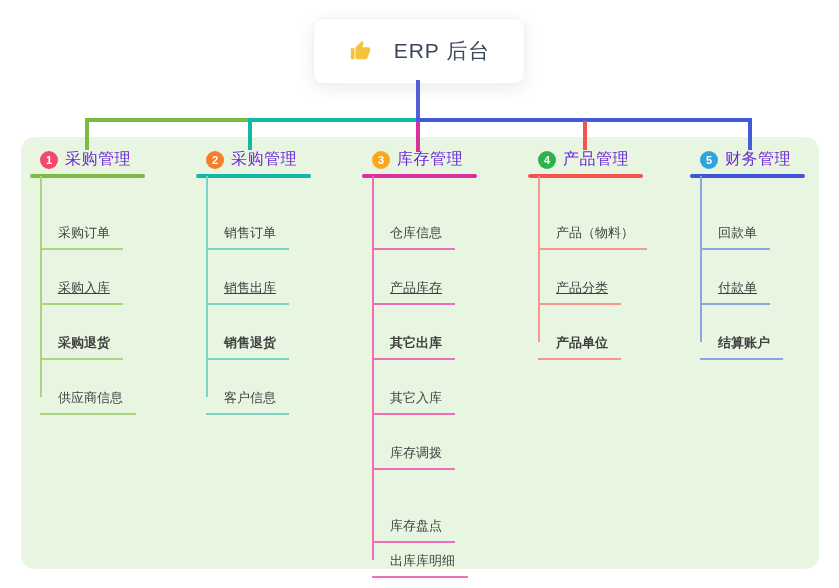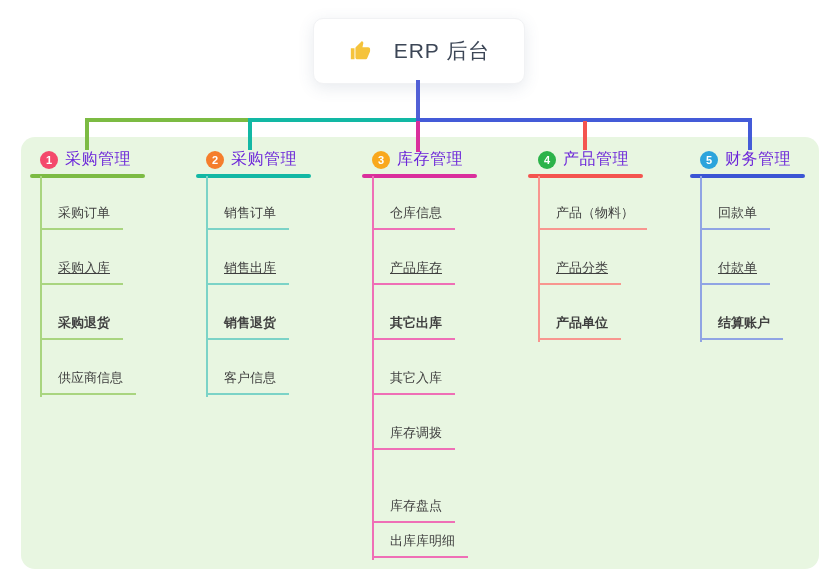--- a/index.html
+++ b/index.html
@@ -37,21 +37,21 @@
   .hdr{position:absolute;left:10px;top:149px;display:flex;align-items:center;gap:7px;cursor:pointer;}
   .badge{width:18px;height:18px;border-radius:50%;background:var(--badge,#999);color:#fff;
     font-size:11px;font-weight:700;display:flex;align-items:center;justify-content:center;flex:0 0 18px;}
   .hlabel{font-size:16px;font-weight:500;color:#6d28d9;white-space:nowrap;letter-spacing:.5px;}
   .hline{position:absolute;left:0;top:174px;width:115px;height:4px;border-radius:2px;background:var(--line,#999);}
   .vline{position:absolute;left:10px;top:176px;width:2px;background:var(--ilight,#ccc);}
   .c1 .vline,.c2 .vline{height:221px;}
   .c3 .vline{height:384px;}
   .c4 .vline,.c5 .vline{height:166px;}
   .item{position:absolute;left:10px;width:max-content;white-space:nowrap;font-size:13px;color:#3f3f3f;
-    line-height:19px;padding:0 13px 6px 18px;border-bottom:2px solid var(--ilight,#ccc);cursor:pointer;}
+    line-height:19px;padding:0 13px 6px 18px;border-bottom:2px solid var(--ilight,#ccc);cursor:pointer;margin-top:20px;}
   .r0{top:203px;} .r1{top:258px;text-decoration:underline;} .r2{top:313px;font-weight:bold;} .r3{top:368px;}
   .r4{top:423px;font-family:Liberation Serif, serif;} .r5{top:496px;} .r6{top:531px;}
 </style>
 </head>
 <body>
 
 <div class="canvas">
 
   <div class="root-node">
     <span class="root-icon">

